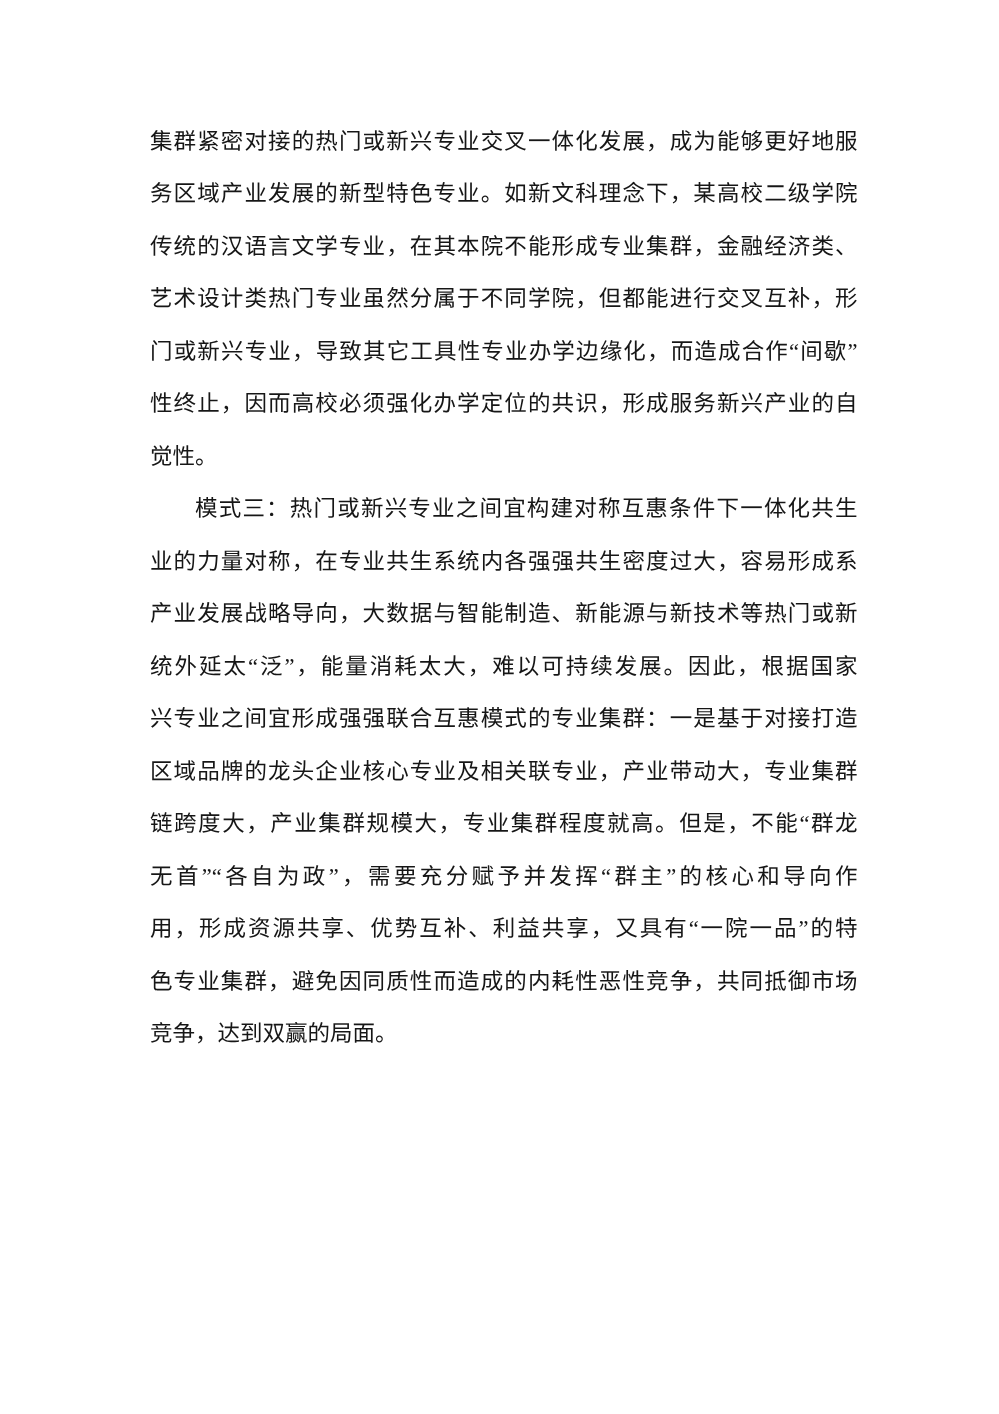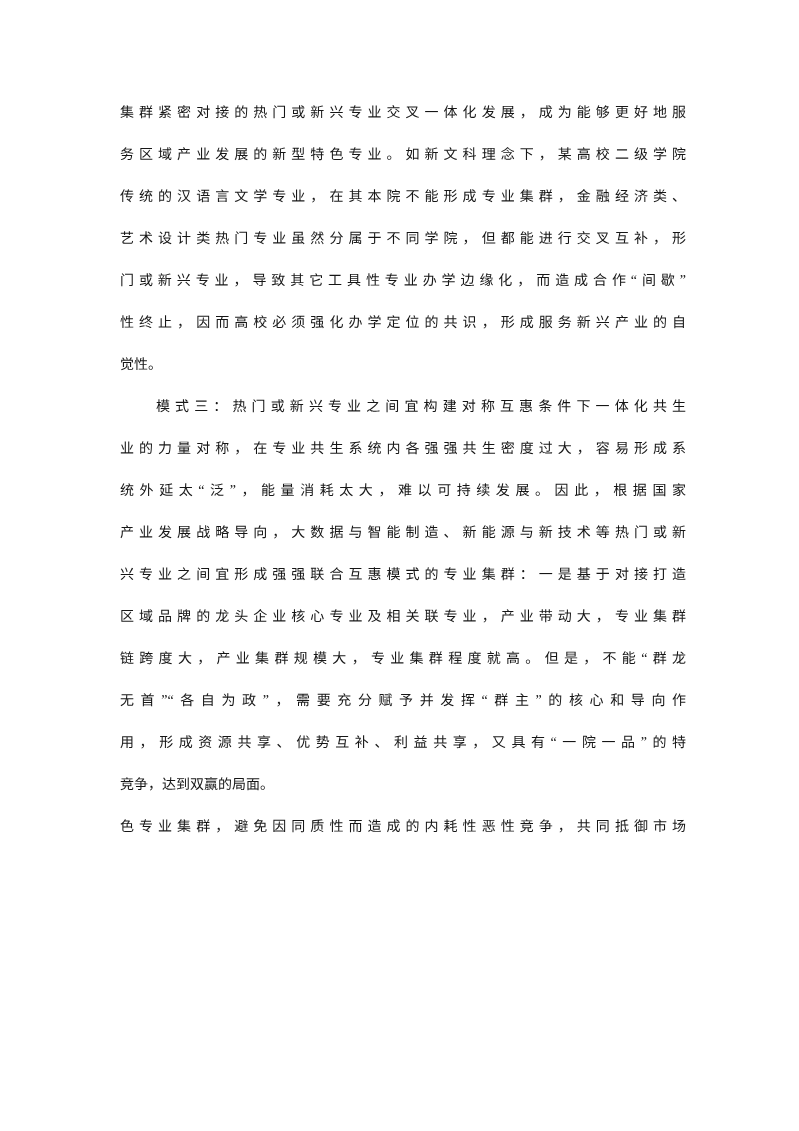--- a/index.html
+++ b/index.html
@@ -17,21 +17,21 @@
     position: relative;
     width: 799px;
     height: 1131px;
     background: #ffffff;
   }
   .text-block {
     position: absolute;
     left: 120px;
     top: 92px;
     width: 566px;
-    font-size: 14px;
+    font-size: 18px;
     color: #161616;
   }
   .line {
     height: 42px;
     line-height: 42px;
     text-align: justify;
     text-align-last: justify;
     text-justify: distribute;
     overflow: hidden;
   }
@@ -49,23 +49,23 @@
   <div class="text-block" id="text-block" style="color: rgb(22, 22, 22);">
       <div class="line">集群紧密对接的热门或新兴专业交叉一体化发展，成为能够更好地服</div>
       <div class="line">务区域产业发展的新型特色专业。如新文科理念下，某高校二级学院</div>
       <div class="line">传统的汉语言文学专业，在其本院不能形成专业集群，金融经济类、</div>
       <div class="line">艺术设计类热门专业虽然分属于不同学院，但都能进行交叉互补，形</div>
       <div class="line">门或新兴专业，导致其它工具性专业办学边缘化，而造成合作“间歇”</div>
       <div class="line">性终止，因而高校必须强化办学定位的共识，形成服务新兴产业的自</div>
       <div class="line para-end">觉性。</div>
       <div class="line indent">模式三：热门或新兴专业之间宜构建对称互惠条件下一体化共生</div>
       <div class="line">业的力量对称，在专业共生系统内各强强共生密度过大，容易形成系</div>
+      <div class="line">产业发展战略导向，大数据与智能制造、新能源与新技术等热门或新</div>
       <div class="line">统外延太“泛”，能量消耗太大，难以可持续发展。因此，根据国家</div>
-      <div class="line">产业发展战略导向，大数据与智能制造、新能源与新技术等热门或新</div>
       <div class="line">兴专业之间宜形成强强联合互惠模式的专业集群：一是基于对接打造</div>
       <div class="line">区域品牌的龙头企业核心专业及相关联专业，产业带动大，专业集群</div>
       <div class="line">链跨度大，产业集群规模大，专业集群程度就高。但是，不能“群龙</div>
       <div class="line">无首”“各自为政”，需要充分赋予并发挥“群主”的核心和导向作</div>
       <div class="line">用，形成资源共享、优势互补、利益共享，又具有“一院一品”的特</div>
+      <div class="line">色专业集群，避免因同质性而造成的内耗性恶性竞争，共同抵御市场</div>
       <div class="line para-end">竞争，达到双赢的局面。</div>
-      <div class="line">色专业集群，避免因同质性而造成的内耗性恶性竞争，共同抵御市场</div>
     </div>
 </div>
 
 </body></html>

